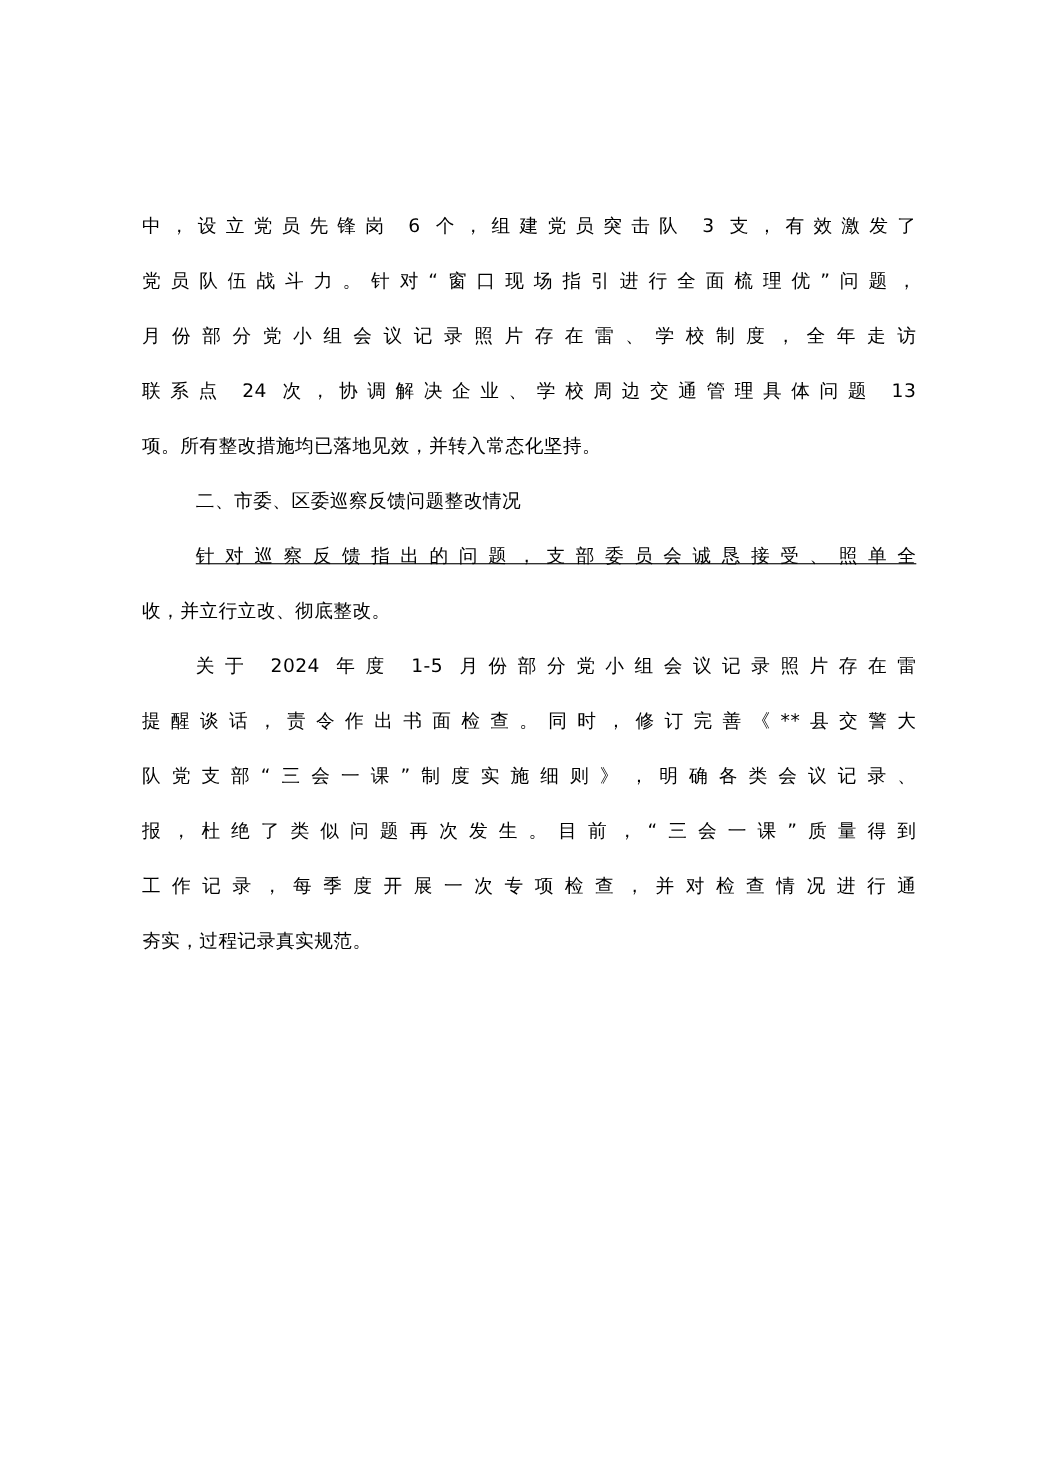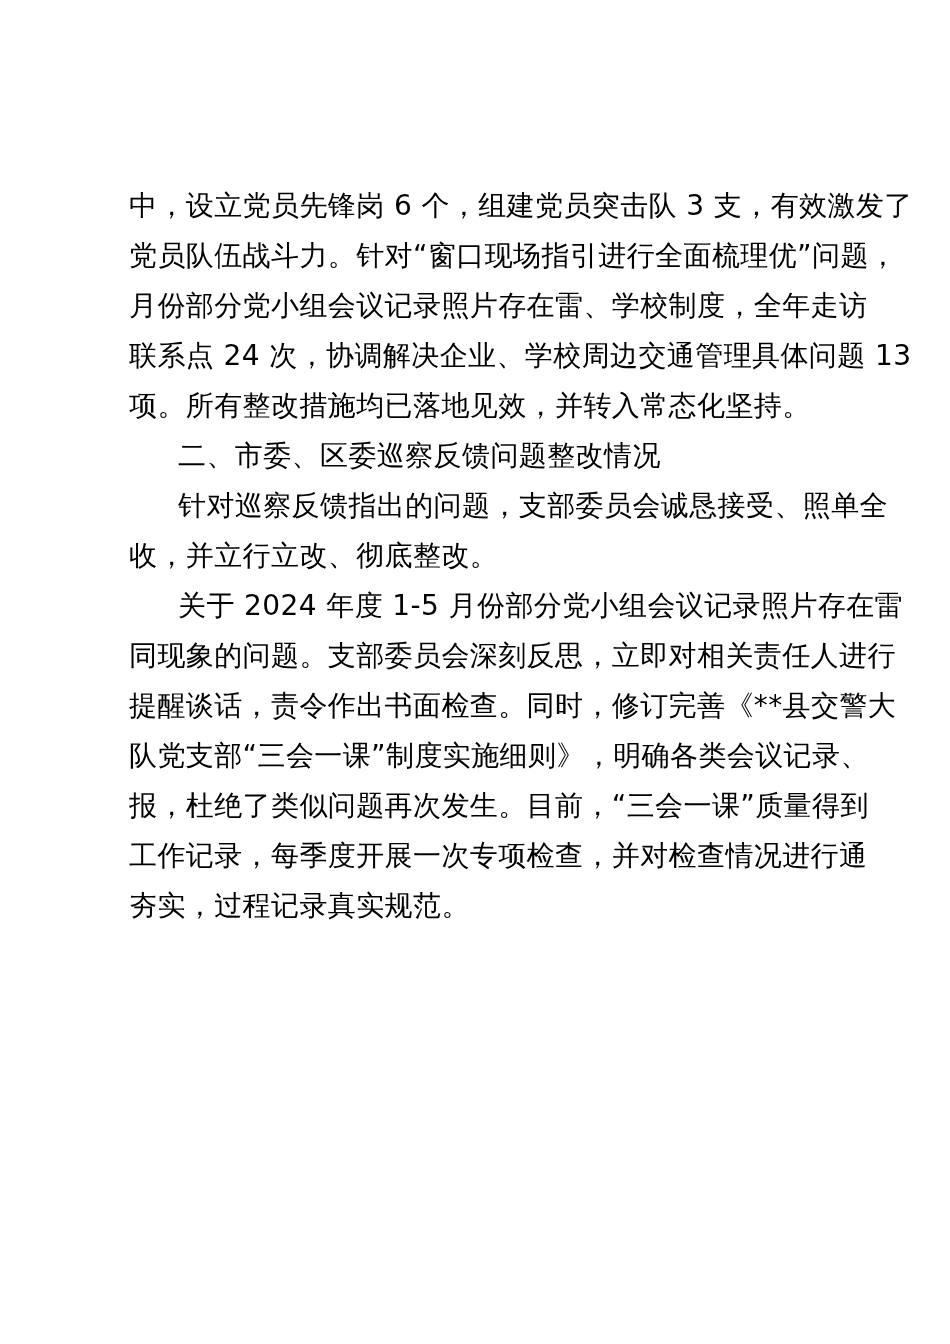--- a/index.html
+++ b/index.html
@@ -24,21 +24,21 @@
       background: #ffffff;
     }
     .body-text {
       position: absolute;
       left: 129px;
       top: 181px;
       width: 704px;
     }
     .para {
       margin: 0;
-      font-size: 28px;
+      font-size: 17px;
       line-height: 50px;
       text-align: justify;
       text-align-last: left;
       letter-spacing: 0.4px;
       white-space: normal;
     }
     .line { display: block; white-space: nowrap; text-align-last: justify; text-align: justify; }
     .line.last { text-align-last: left; }
   </style>
 </head>
@@ -53,27 +53,26 @@
       <span class="line">月份部分党小组会议记录照片存在雷、学校制度，全年走访</span>
       <span class="line">联系点 24 次，协调解决企业、学校周边交通管理具体问题 13</span>
       <span class="line last">项。所有整改措施均已落地见效，并转入常态化坚持。</span>
     </p>
 
     <p class="para">
       <span class="line last" style="padding-left:49px;">二、市委、区委巡察反馈问题整改情况</span>
     </p>
 
     <p class="para">
-      <span class="line" style="padding-left:49px;">针对巡察反馈指出的问题，支部委员会诚恳接受、照单全</span>
+      <span class="line" style="padding-left:49px;text-decoration:underline;">针对巡察反馈指出的问题，支部委员会诚恳接受、照单全</span>
       <span class="line last">收，并立行立改、彻底整改。</span>
     </p>
 
     <p class="para">
       <span class="line" style="padding-left:49px;">关于 2024 年度 1-5 月份部分党小组会议记录照片存在雷</span>
-      <span class="line">同现象的问题。支部委员会深刻反思，立即对相关责任人进行</span>
       <span class="line">提醒谈话，责令作出书面检查。同时，修订完善《**县交警大</span>
       <span class="line">队党支部“三会一课”制度实施细则》，明确各类会议记录、</span>
       <span class="line">报，杜绝了类似问题再次发生。目前，“三会一课”质量得到</span>
       <span class="line">工作记录，每季度开展一次专项检查，并对检查情况进行通</span>
       <span class="line last">夯实，过程记录真实规范。</span>
     </p>
 
 
   </div>
 </div>

